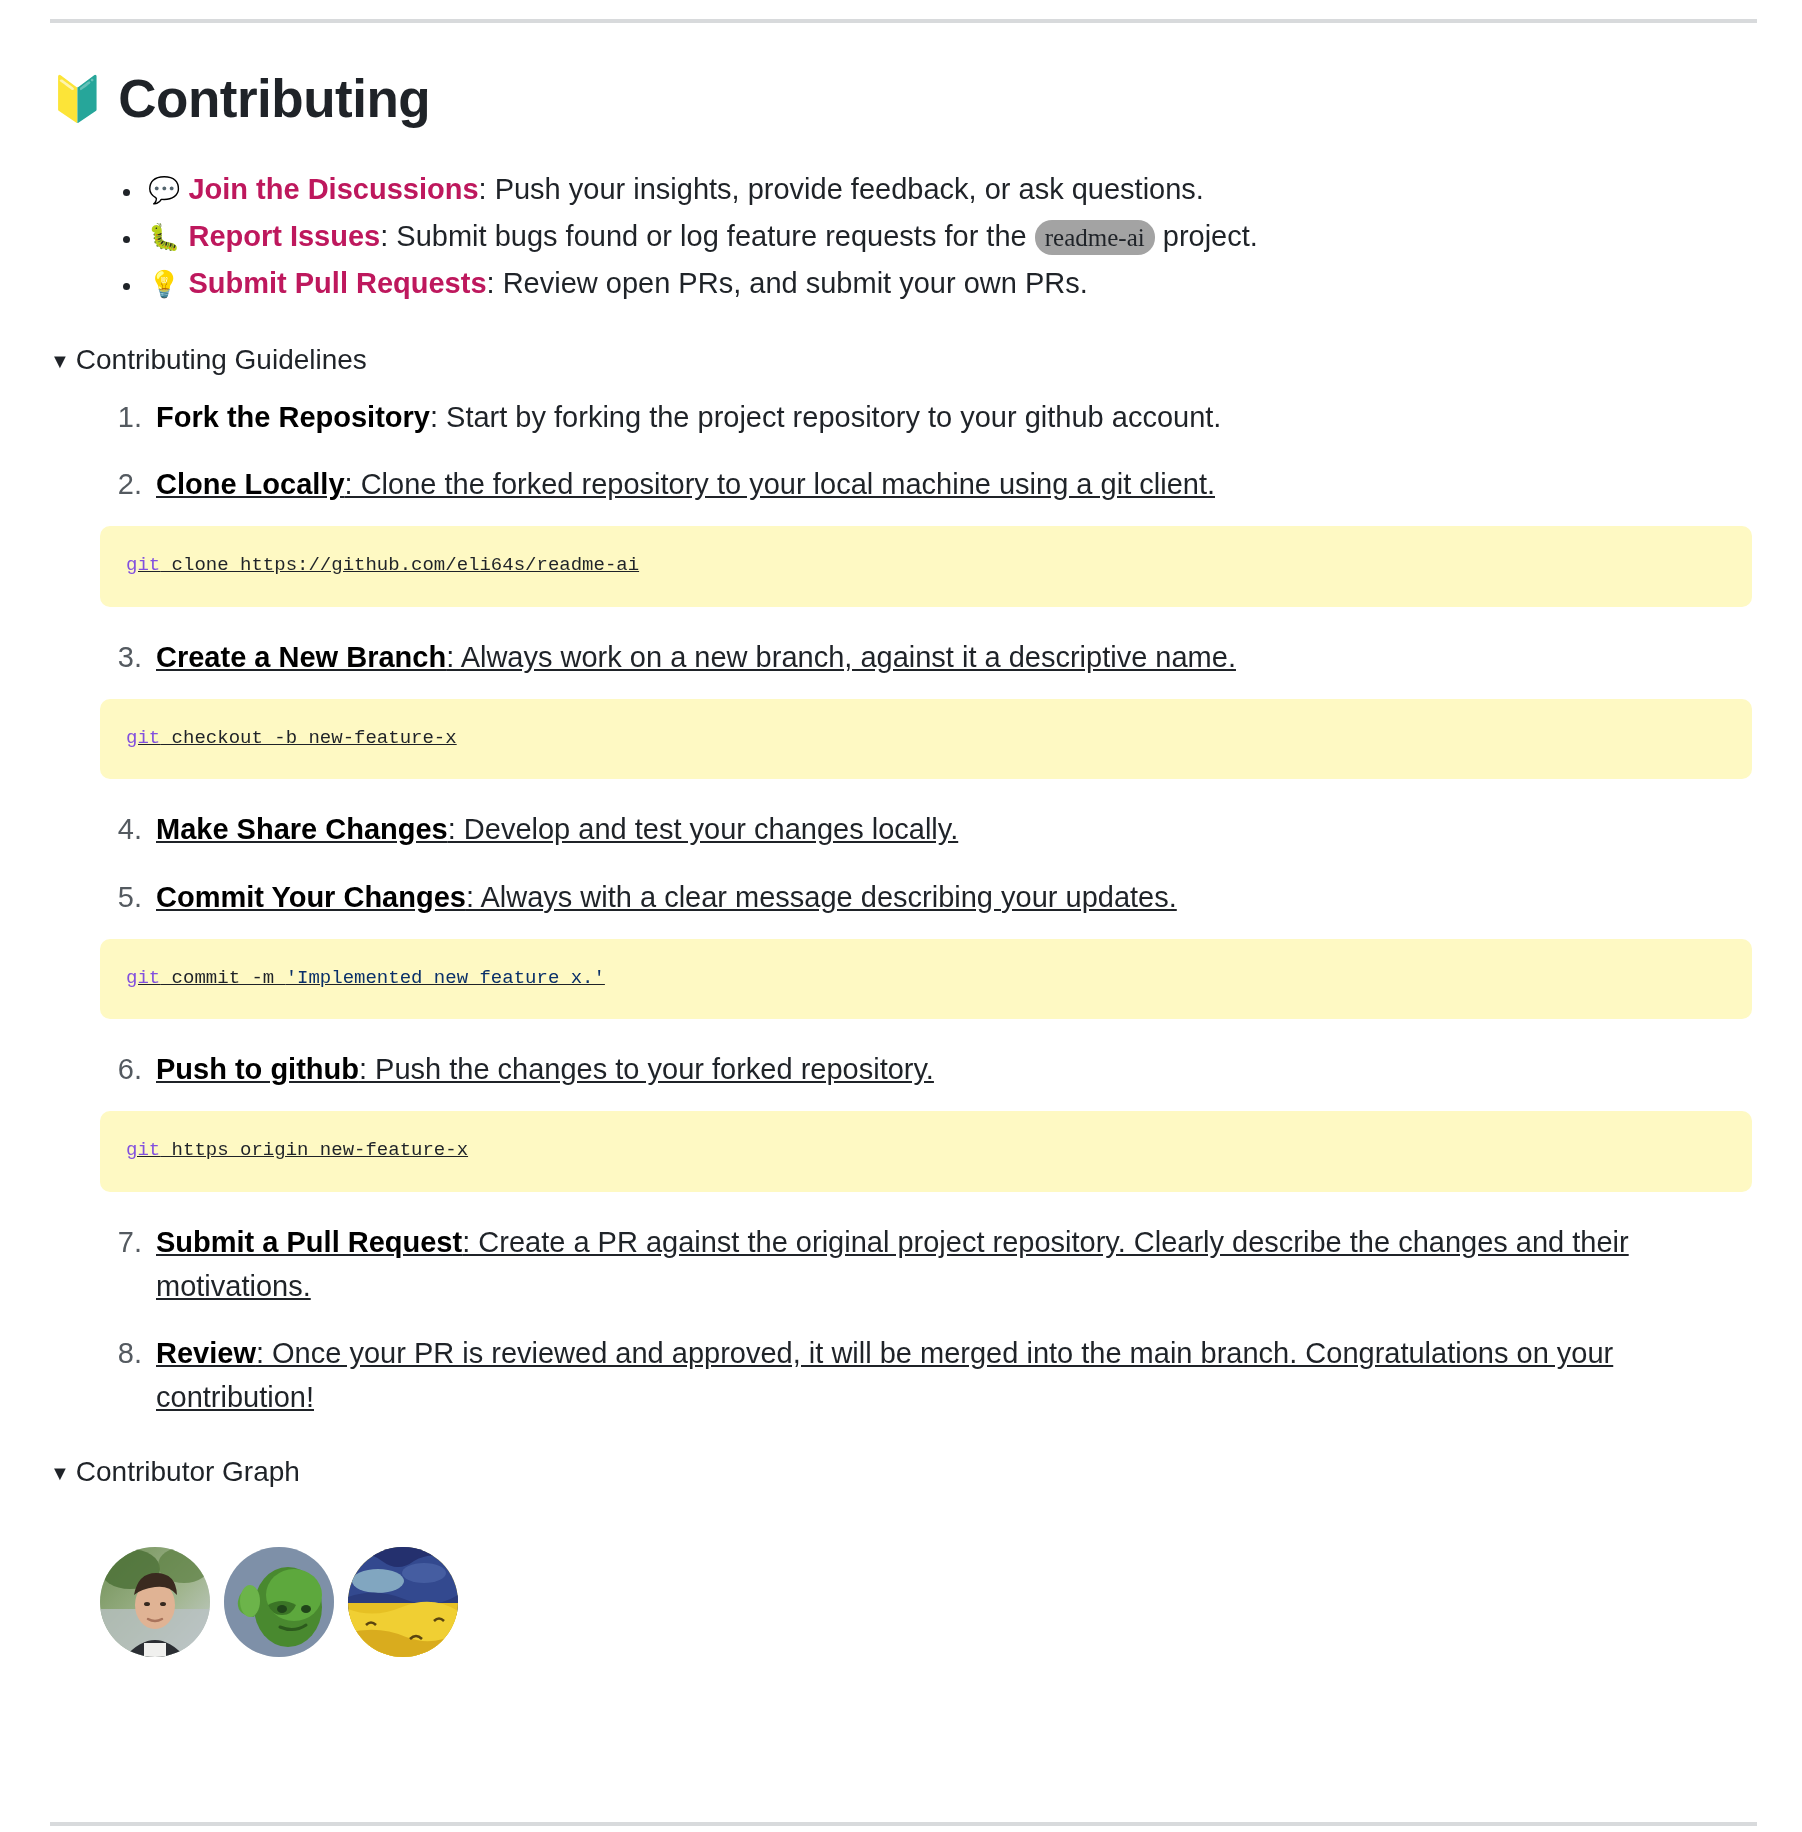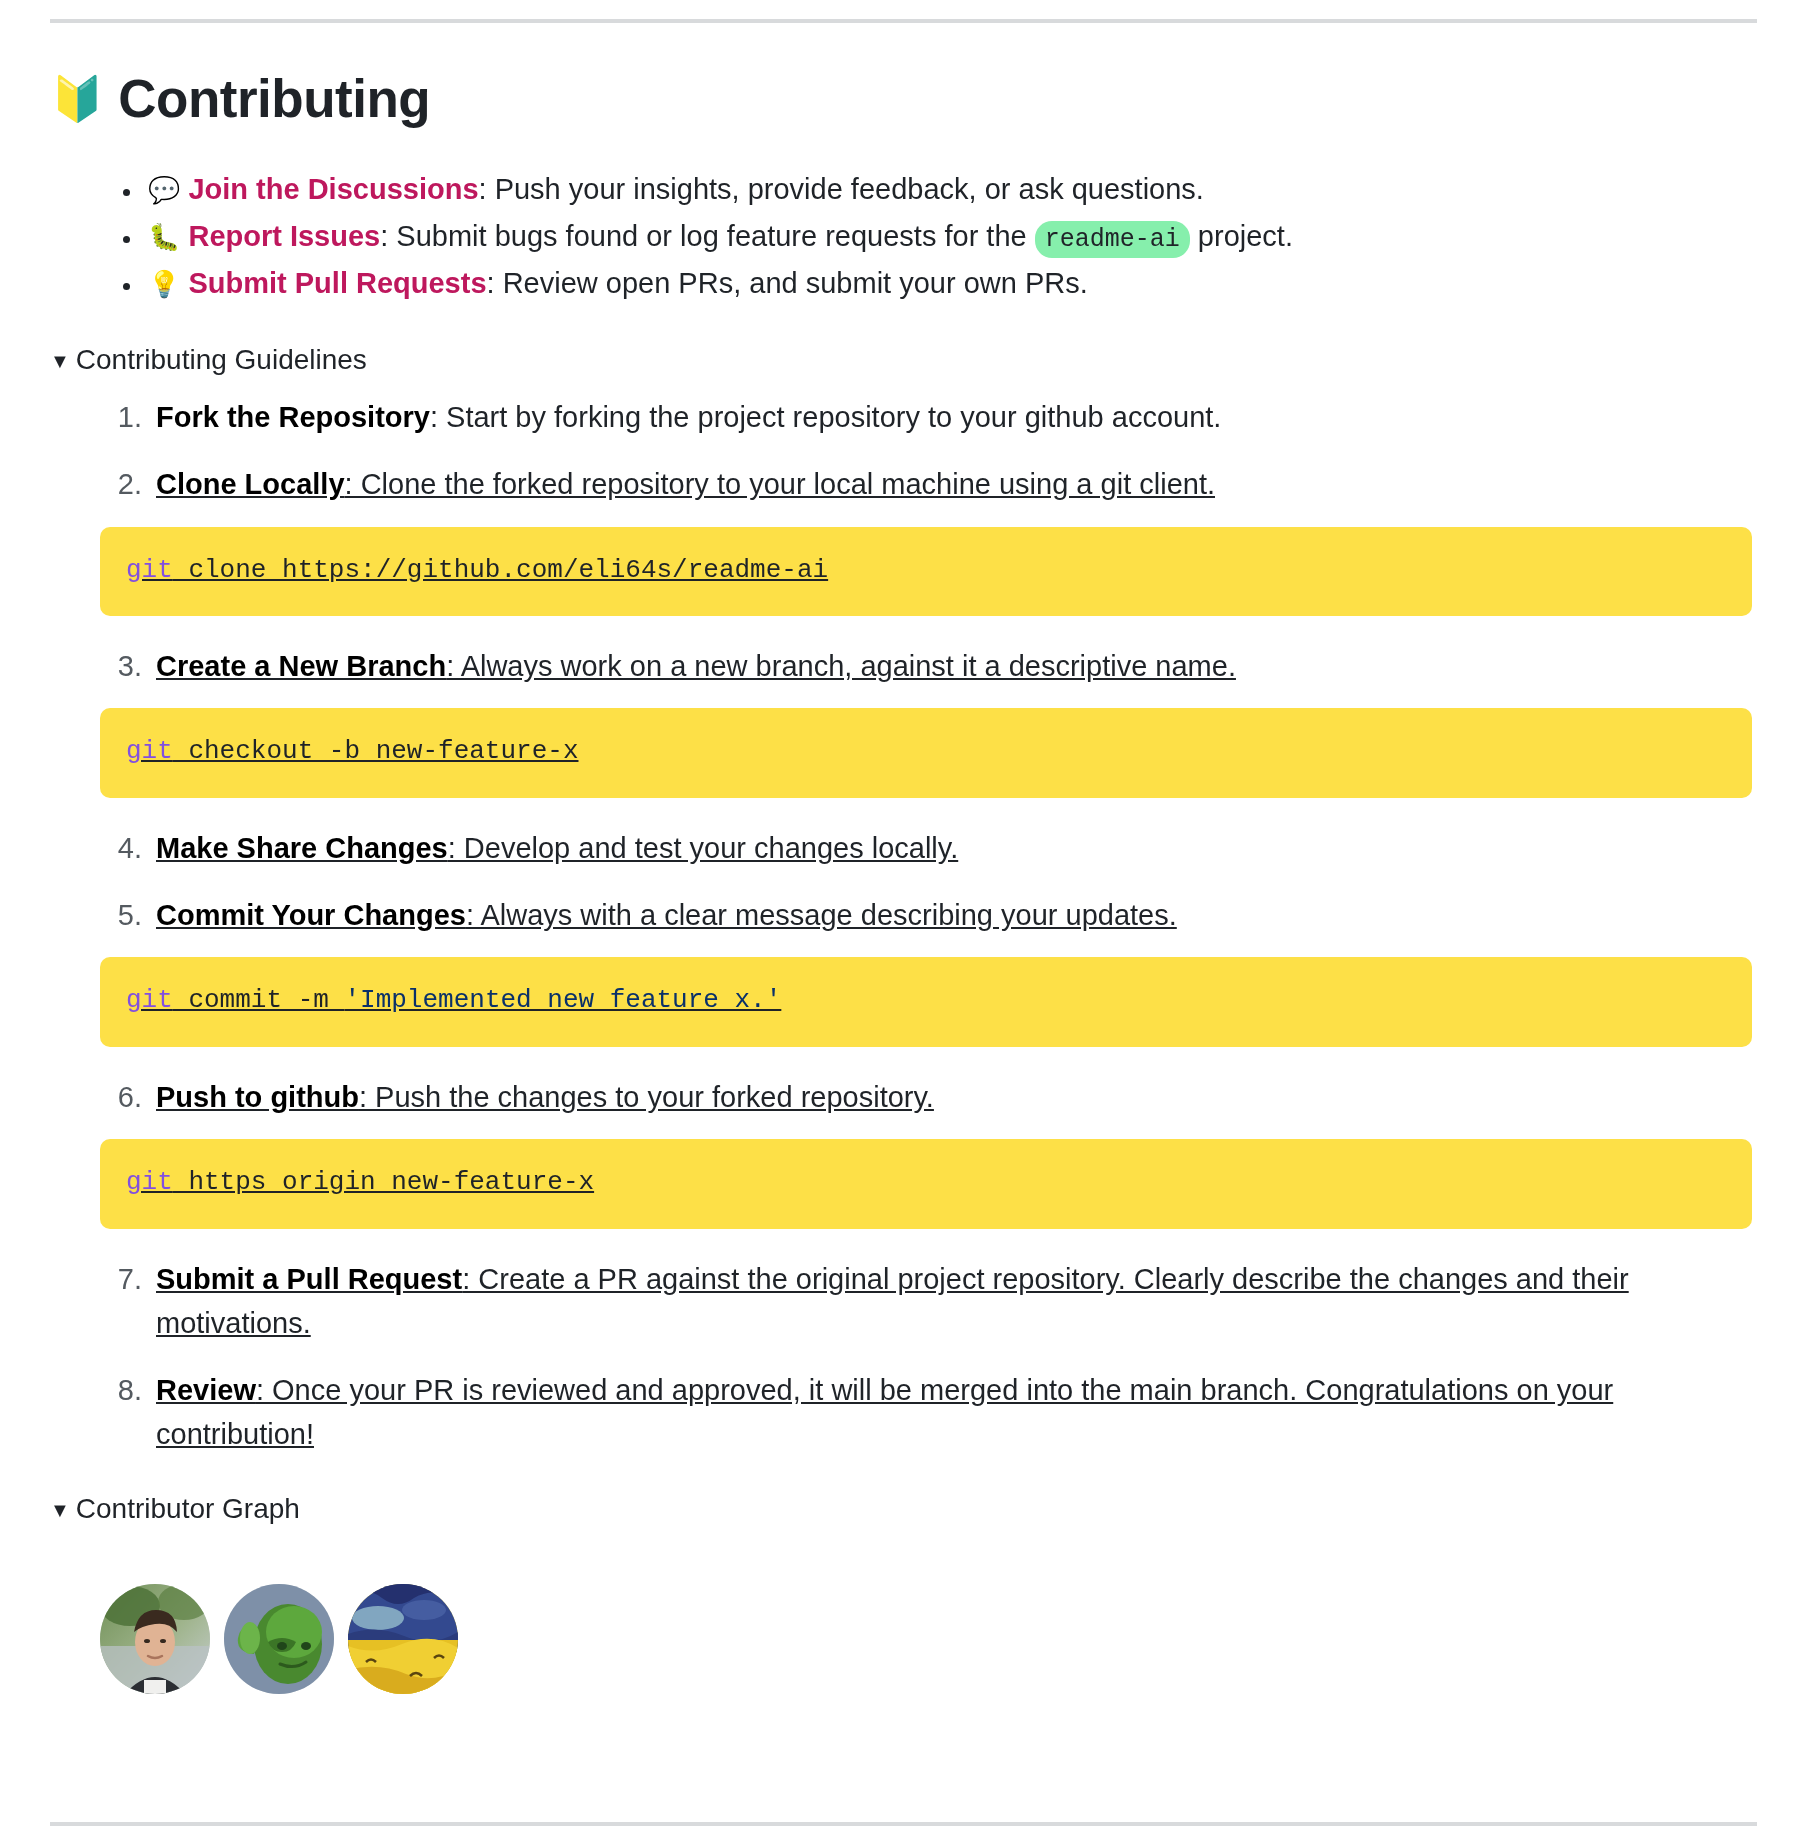--- a/index.html
+++ b/index.html
@@ -65,22 +65,22 @@
     padding-left: 4px;
   }
   ul.bullets > li::marker { color: #1f2328; font-size: 24px; }
   .li-emoji { font-size: 26px; }
   a.link {
     color: #be185d;
     text-decoration: none;
     font-weight: bold;
   }
   code.inline {
-    font-family: Liberation Mono, monospace;
-    background: #86efac;
+    font-family: Liberation Serif, serif;
+    background: #a3a3a3;
     border-radius: 17px;
     padding: 4px 10px;
     font-size: 25px;
     color: #1f2328;
     white-space: nowrap;
   }
 
   .details { margin: 0; }
   .summary {
     font-size: 28px;
@@ -111,26 +111,26 @@
     line-height: 1.52;
     color: #1f2328;
     margin: 0 0 0 0;
     padding-left: 6px;
   }
   ol.steps > li::marker { color: #545a60; }
   ol.steps > li + li { margin-top: 23px; text-decoration: underline; }
   ol.steps b { font-weight: bold; color: #000000; }
 
   pre.code {
-    background: #fde047;
+    background: #fef9c3;
     border-radius: 10px;
     margin: 20px 0 28px 0;
     padding: 27px 26px 29px 26px;
     font-family: "Liberation Mono", "DejaVu Sans Mono", monospace;
-    font-size: 26px;
+    font-size: 19px;
     line-height: 1.3;
     color: #1f2328;
     overflow: hidden;
     white-space: pre;
     width: 1652px;
     position: relative;
     left: -56px;
   }
   pre.code .kw { color: #8250df; }
   pre.code .str { color: #0a3069; }

